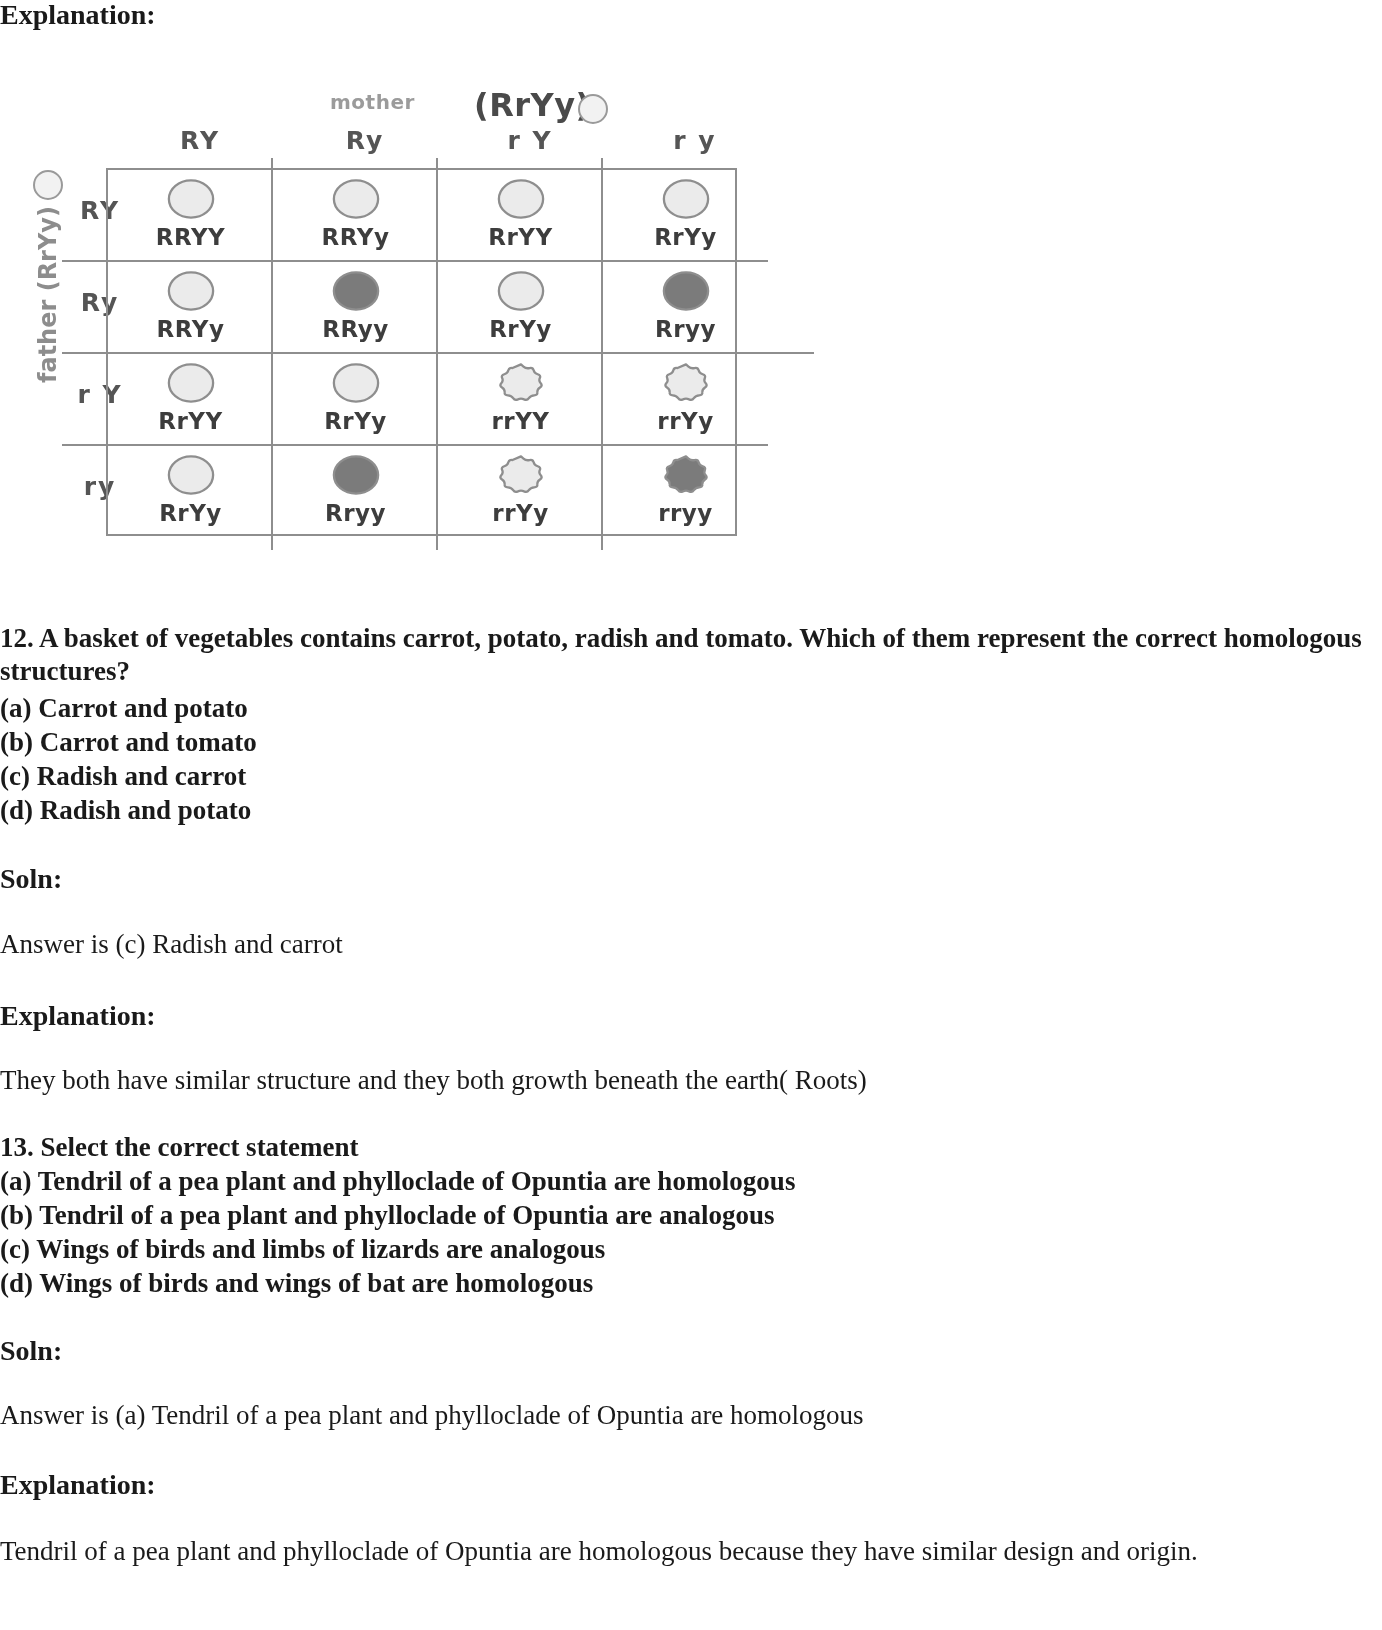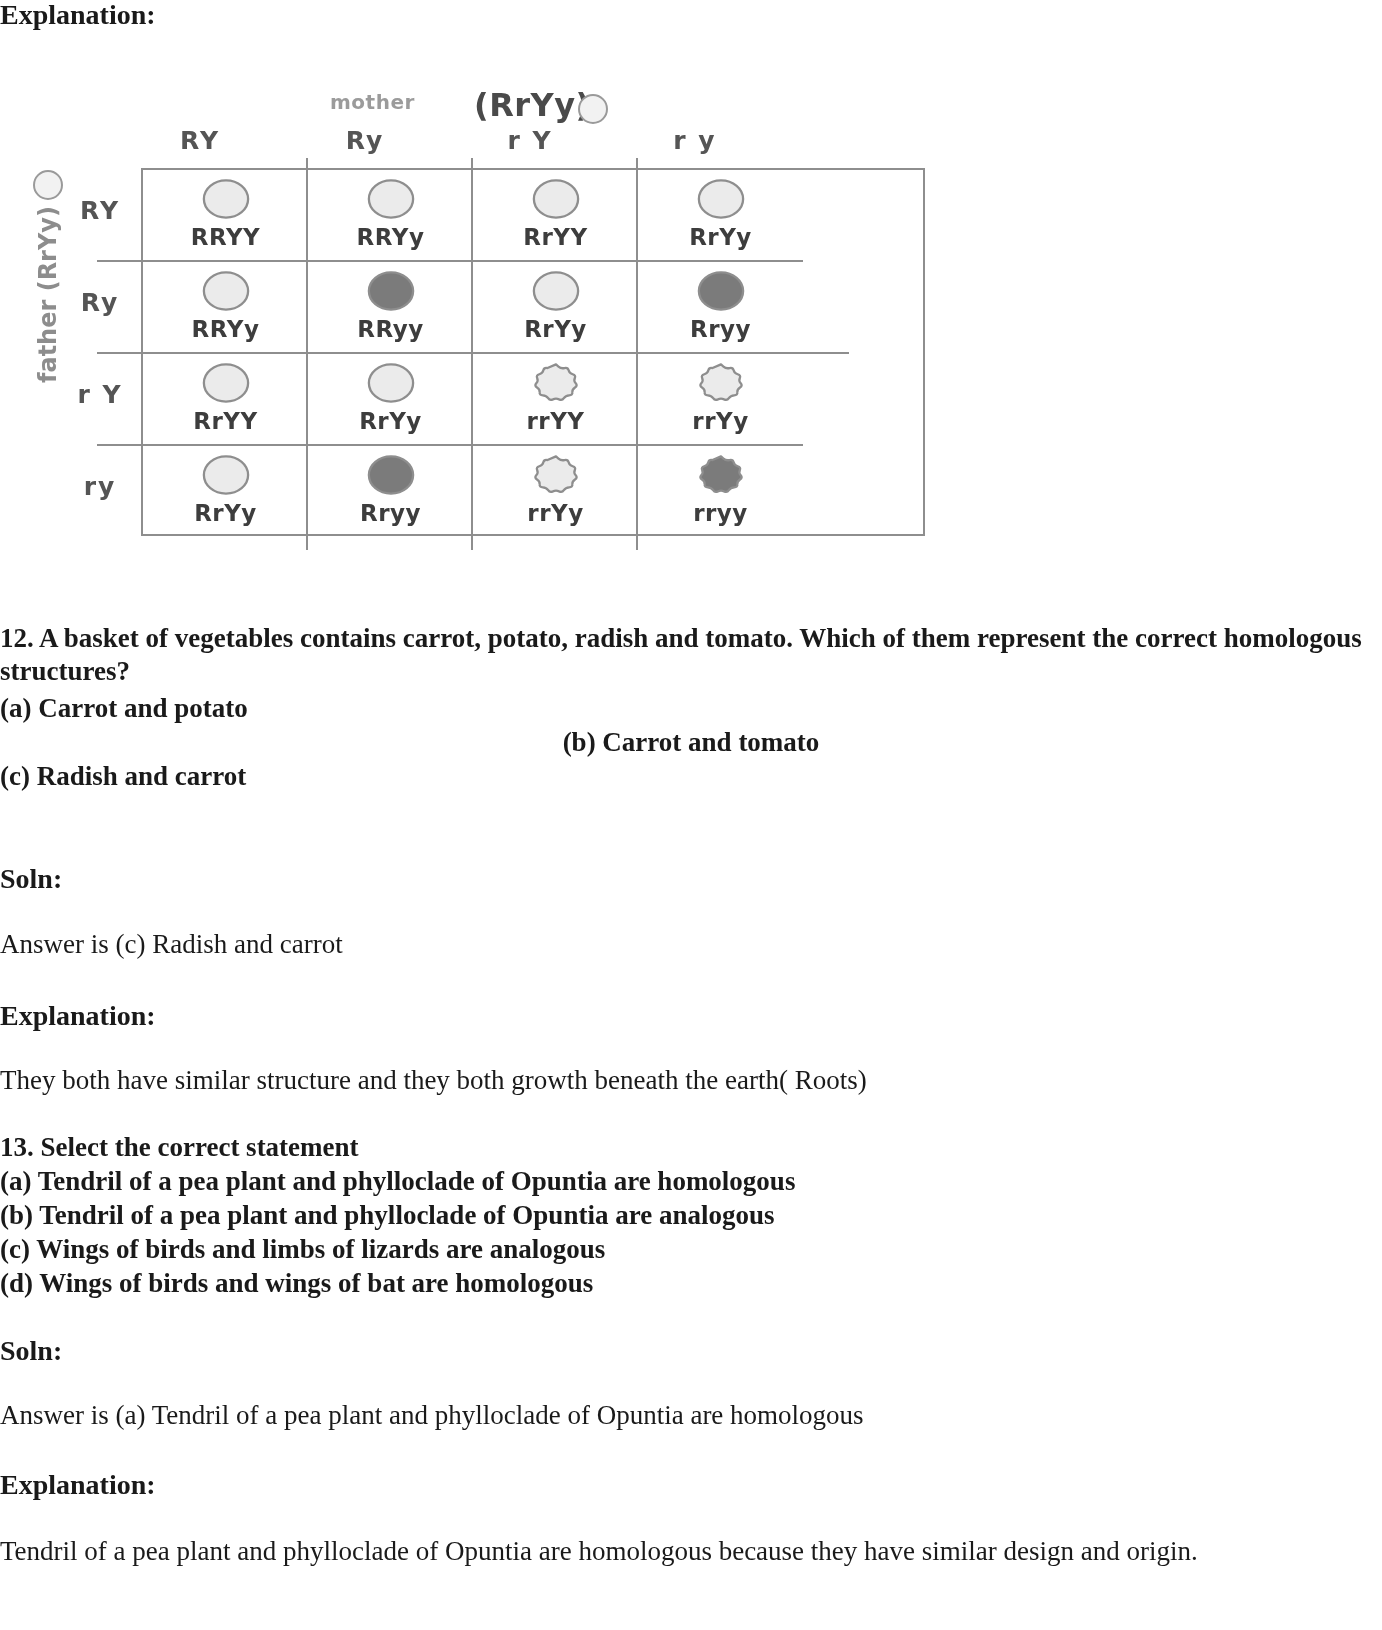--- a/index.html
+++ b/index.html
@@ -129,23 +129,23 @@
     font-family: "DejaVu Sans", "Liberation Sans", sans-serif;
     font-weight: bold;
     font-size: 25px;
     color: #555555;
     letter-spacing: 2px;
   }
 
   
   #grid {
     position: absolute;
-    left: 141px;
+    left: 106px;
     top: 90px;
-    width: 784px;
+    width: 631px;
     height: 368px;
     border: 2px solid #8e8e8e;
     box-sizing: border-box;
   }
   .vline {
     position: absolute;
     top: -12px;
     width: 0;
     height: 392px;
     border-left: 2px solid #8e8e8e;
@@ -317,22 +317,23 @@
             <path d="M30.0,5.0 Q30.0,5.0 32.8,7.4 Q35.6,9.9 39.6,9.1 Q43.5,8.3 44.3,11.7 Q45.1,15.0 48.9,16.1 Q52.7,17.3 51.3,20.4 Q49.8,23.6 52.3,26.3 Q54.7,29.0 51.5,31.0 Q48.2,33.0 48.5,36.4 Q48.9,39.8 44.9,39.9 Q40.8,40.1 38.9,43.1 Q37.0,46.1 33.5,44.5 Q30.0,42.8 26.5,44.5 Q23.0,46.1 21.1,43.1 Q19.2,40.1 15.1,39.9 Q11.1,39.8 11.5,36.4 Q11.8,33.0 8.5,31.0 Q5.3,29.0 7.7,26.3 Q10.2,23.6 8.7,20.4 Q7.3,17.3 11.1,16.1 Q14.9,15.0 15.7,11.7 Q16.5,8.3 20.4,9.1 Z" fill="#7b7b7b" stroke="#8e8e8e" stroke-width="2.6" stroke-linejoin="round"></path>
           </svg>
           <span class="genotype">rryy</span>
         </div>
       </div>
   </div>
 
   <div class="txt bold" style="top:622px;">12. A basket of vegetables contains carrot, potato, radish and tomato. Which of them represent the correct homologous structures?</div>
 
   <div class="txt bold" style="top:692px;">(a) Carrot and potato</div>
-  <div class="txt bold" style="top:726px;text-align:center;">(b) Carrot and tomato</div>
+  <div class="txt bold" style="top:726px;">(b) Carrot and tomato</div>
   <div class="txt bold" style="top:760px;">(c) Radish and carrot</div>
+  <div class="txt bold" style="top:794px;">(d) Radish and potato</div>
 
   <div class="txt heading" style="top:862px;">Soln:</div>
 
   <div class="txt" style="top:928px;">Answer is (c) Radish and carrot</div>
 
   <div class="txt heading" style="top:999px;">Explanation:</div>
 
   <div class="txt" style="top:1064px;">They both have similar structure and they both growth beneath the earth( Roots)</div>
 
   <div class="txt bold" style="top:1131px;">13. Select the correct statement</div>

